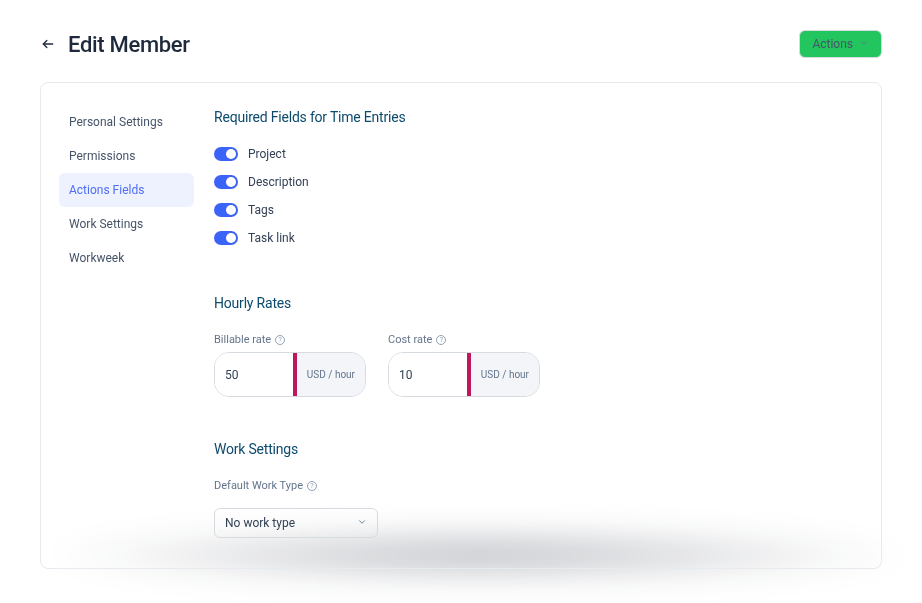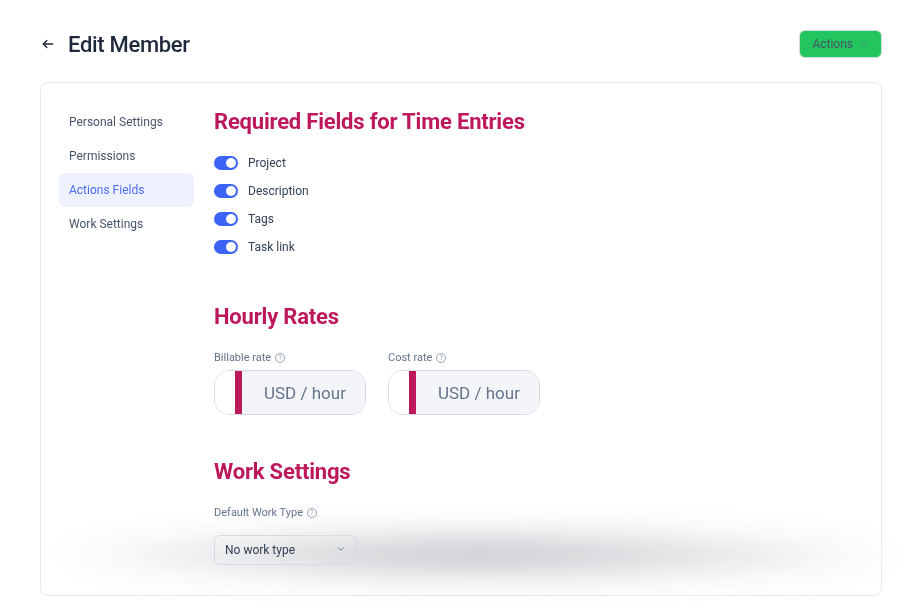--- a/index.html
+++ b/index.html
@@ -79,23 +79,23 @@
     }
     .sidebar-item.active {
       background: #eef2ff;
       color: #4f6df5;
     }
     .content {
       flex: 1;
       padding-top: 4px;
     }
     .section-title {
-      font-size: 22px;
-      font-weight: 700;
-      color: #be185d;
+      font-size: 14px;
+      font-weight: 400;
+      color: #0c4a6e;
       margin-bottom: 22px;
       letter-spacing: -0.2px;
     }
     .toggles {
       display: flex;
       flex-direction: column;
       gap: 14px;
       margin-bottom: 50px;
     }
     .toggle-row {
@@ -167,30 +167,30 @@
       border: none;
       padding: 6px 10px;
       font-size: 12px;
       color: #334155;
       flex: 1;
       outline: none;
       min-width: 0;
     }
     .rate-unit {
       background: #f3f5f8;
-      padding: 6px 22px;
-      font-size: 17px;
+      padding: 6px 10px;
+      font-size: 10px;
       color: #64748b;
       display: flex;
       align-items: center;
-      border-left: 7px solid #be185d;
+      border-left: 4px solid #be185d;
       white-space: nowrap;
     }
     .select-wrap {
-      width: 143px;
+      width: 164px;
       position: relative;
       margin-top: 16px;
     }
     .select-input {
       width: 100%;
       border: 1px solid #d6dbe2;
       border-radius: 6px;
       padding: 6px 10px;
       height: 30px;
       font-size: 12px;
@@ -237,20 +237,21 @@
       </span>
     </button>
   </div>
 
   <div class="card">
     <nav class="sidebar">
       <div class="sidebar-item">Personal Settings</div>
       <div class="sidebar-item">Permissions</div>
       <div class="sidebar-item active">Actions Fields</div>
       <div class="sidebar-item">Work Settings</div>
+      <div class="sidebar-item">Workweek</div>
     </nav>
 
     <div class="content">
 
       <div class="section-block">
         <h2 class="section-title">Required Fields for Time Entries</h2>
         <div class="toggles">
           <div class="toggle-row">
             <div class="toggle"></div>
             <span class="toggle-label">Project</span>

